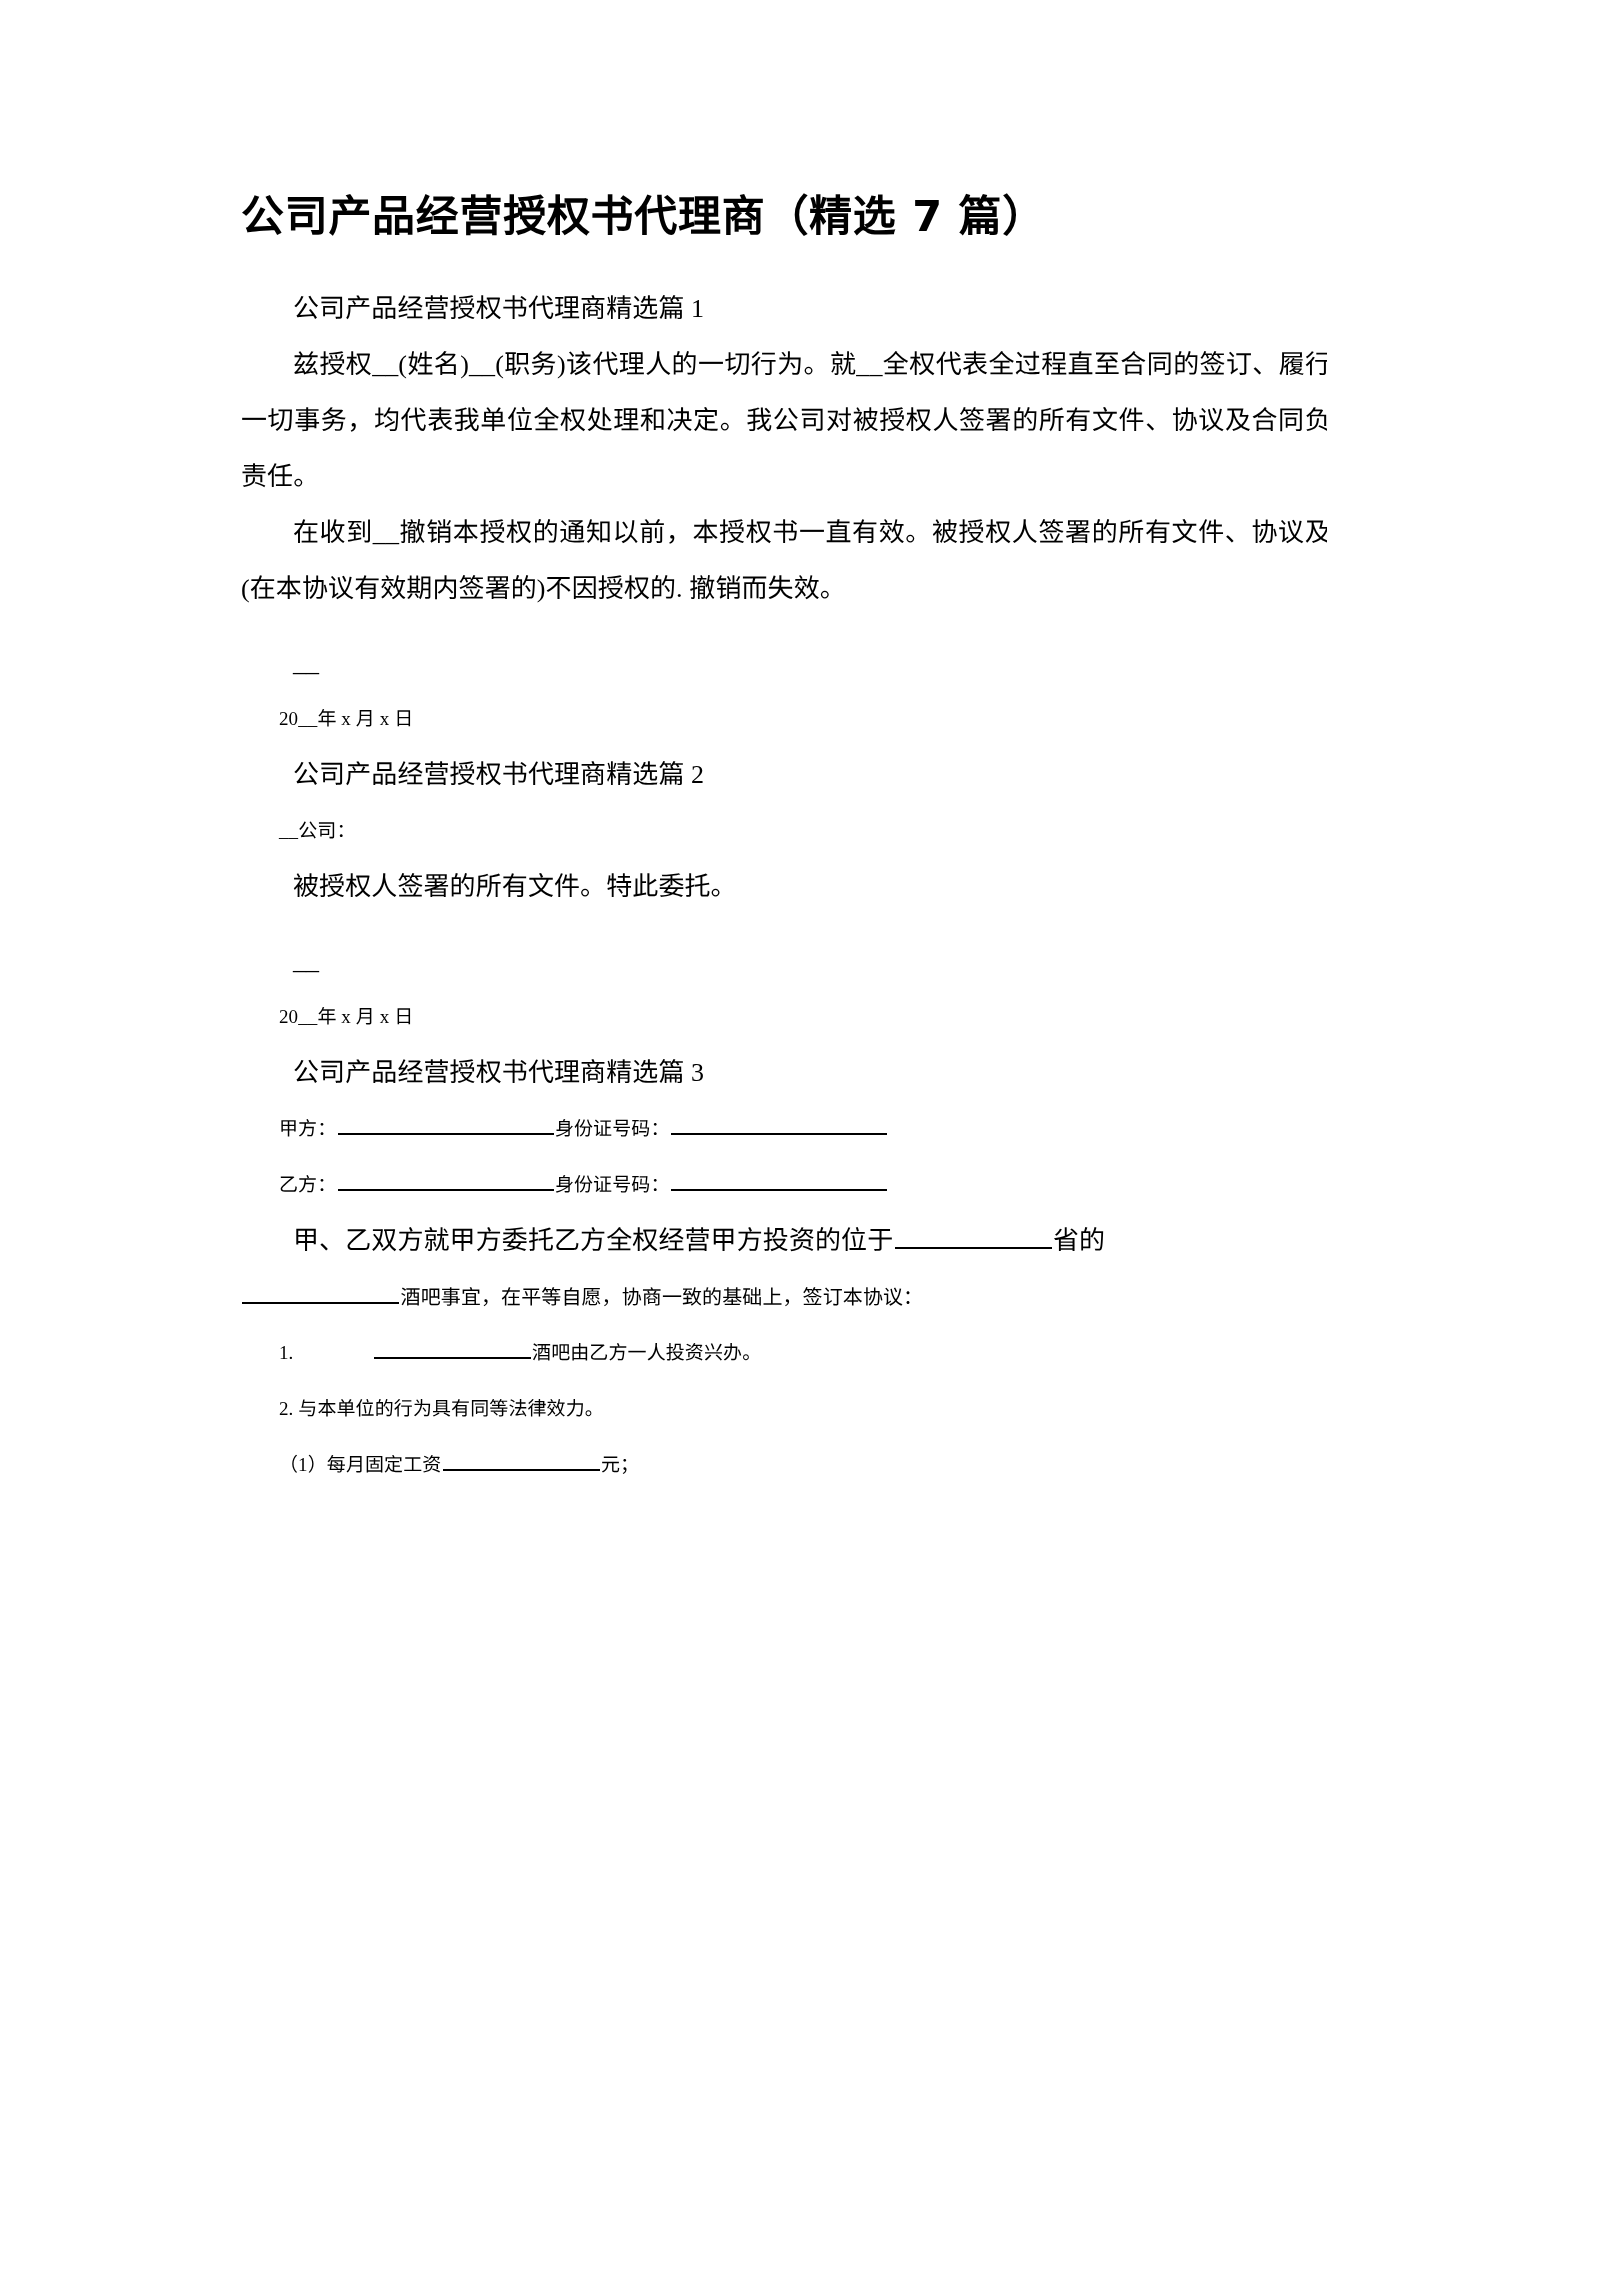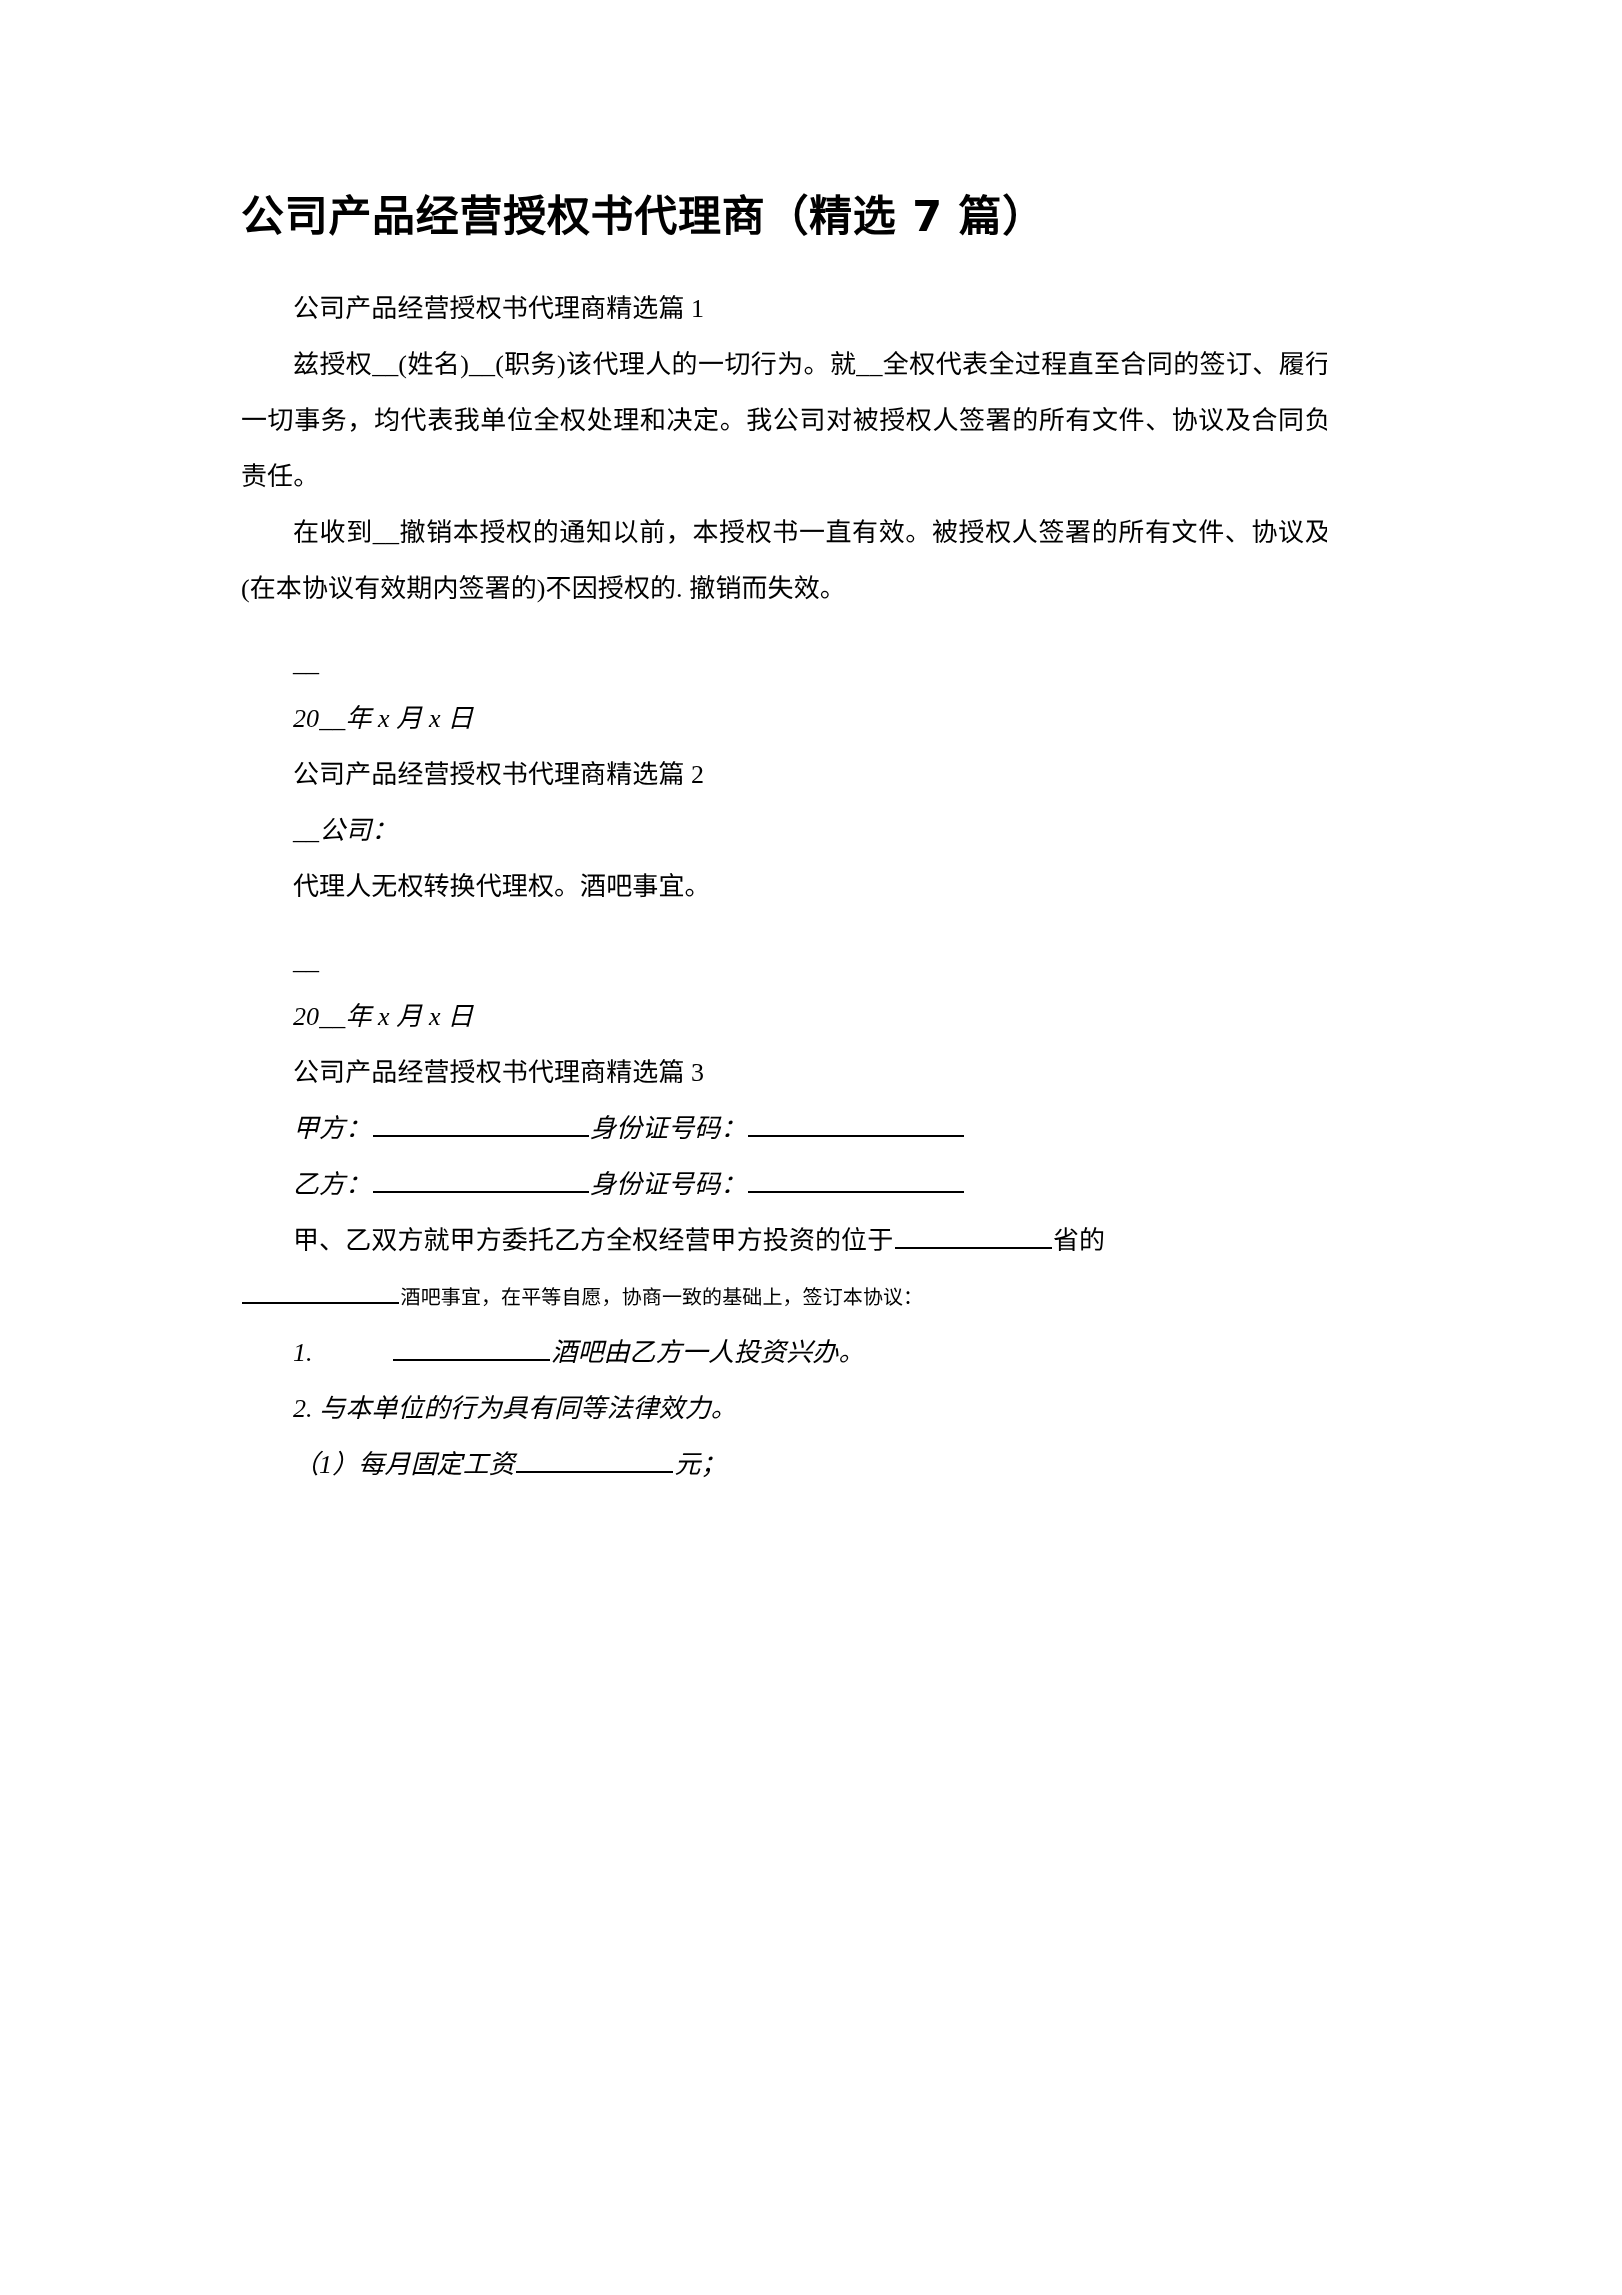--- a/index.html
+++ b/index.html
@@ -65,27 +65,26 @@
   p.heading-line {
     font-size: 26px;
     line-height: 56px;
     margin: 0;
     text-indent: 2em;
     letter-spacing: 0.1px;
     white-space: nowrap;
   }
 
   p.plain {
-    font-size: 26px;
+    font-size: 19px;
     line-height: 56px;
     margin: 0;
     text-indent: 2em;
     letter-spacing: 0.1px;
     white-space: nowrap;
-    font-style: italic;
   }
 
   p.flush {
     font-size: 20px;
     line-height: 56px;
     margin: 0;
     text-indent: 0;
     letter-spacing: 0.1px;
     white-space: nowrap;
   }
@@ -141,21 +140,21 @@
       <p class="plain">20__年 x 月 x 日</p>
     </div>
 
     <div class="block">
 
       <p class="heading-line">公司产品经营授权书代理商精选篇 2</p>
 
       <p class="plain">__公司：</p>
 
 
-      <p class="para">代理人无权转换代理权。酒吧事宜。</p>
+      <p class="para">被授权人签署的所有文件。特此委托。</p>
 
       <div class="spacer-sm"></div>
 
       <p class="sep-line">__</p>
 
       <p class="plain">20__年 x 月 x 日</p>
     </div>
 
     <div class="block">
 

